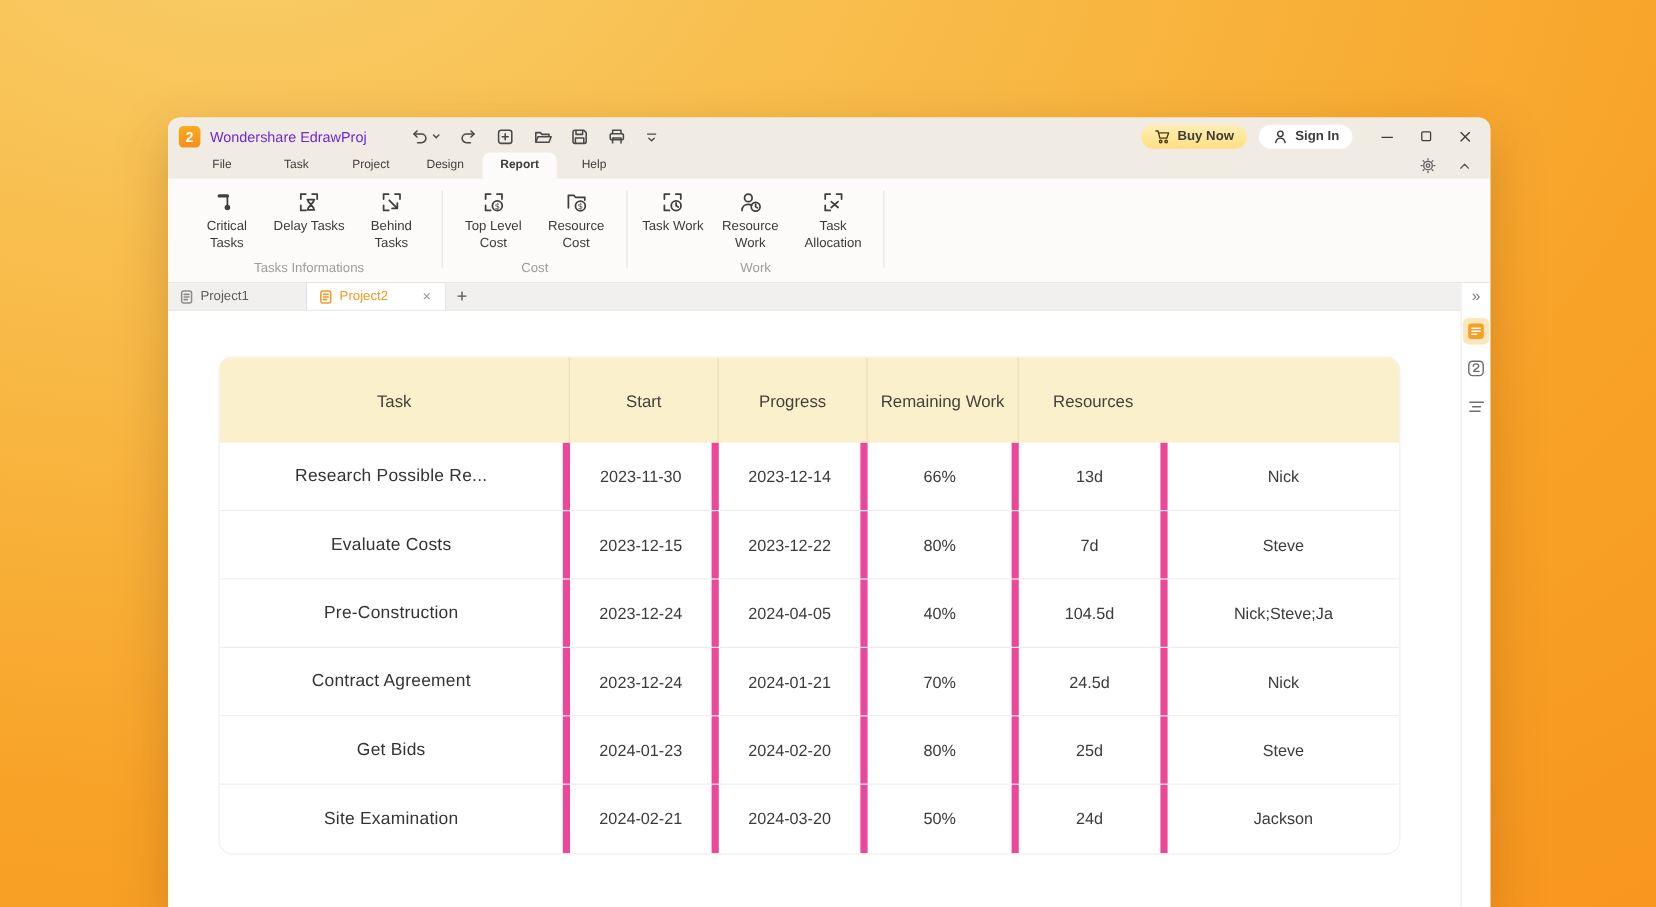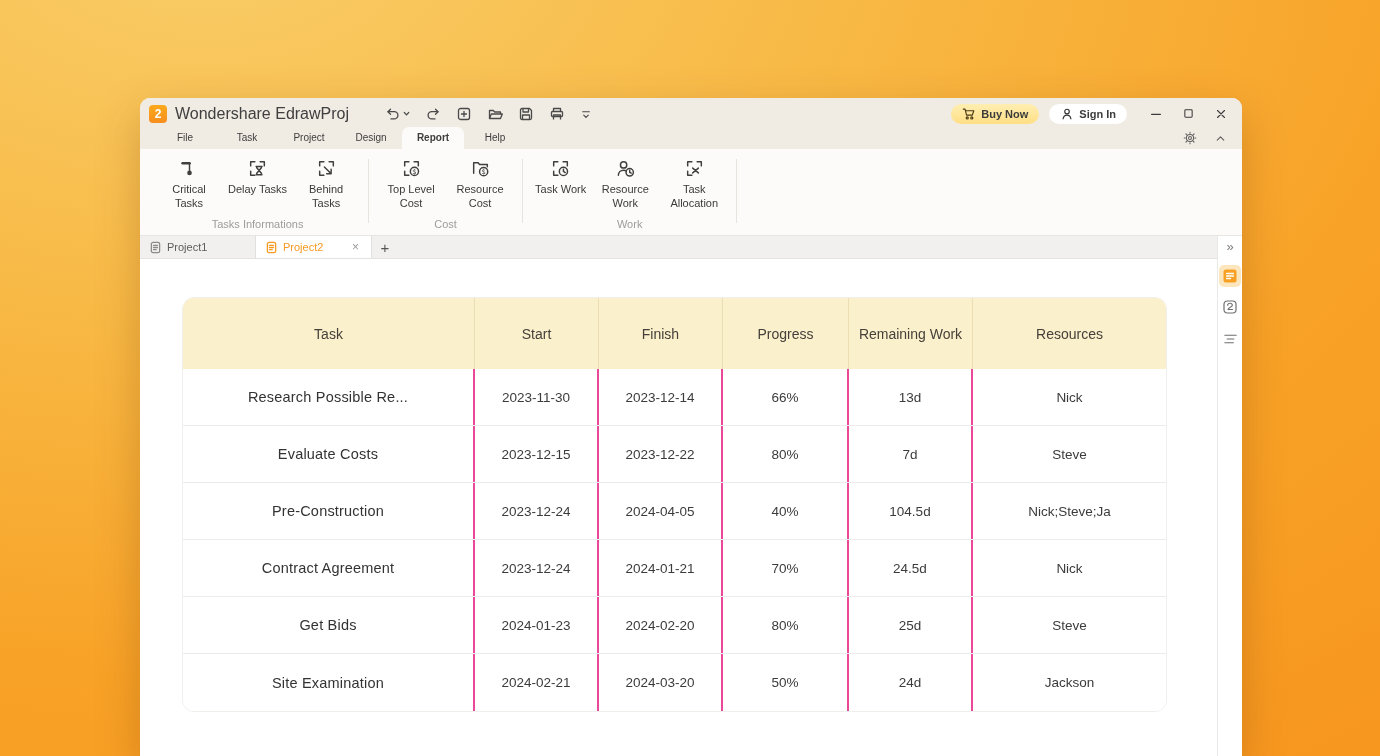--- a/index.html
+++ b/index.html
@@ -10,21 +10,21 @@
     background: radial-gradient(140% 150% at 15% -8%, #f9cd68 0%, #f8b843 35%, #f8a227 65%, #f7941d 100%); }
 
   .window { position:absolute; left:140px; top:98px; width:1102px; height:658px;
     border-radius:10px 10px 0 0; background:#fff; overflow:hidden;
     box-shadow:0 16px 44px rgba(120,55,0,.28); display:flex; flex-direction:column; }
 
   
   .titlebar { height:27px; background:#f0ebe3; display:flex; align-items:center; padding:4px 10px 0 9px; }
   .app-icon { width:18px; height:18px; border-radius:4px; background:linear-gradient(#fbaa1c,#f78e1e);
     display:flex; align-items:center; justify-content:center; color:#fff; font-weight:bold; font-size:12px; flex:0 0 auto; }
-  .app-title { font-size:16px; color:#404040; margin-left:8px; white-space:nowrap; }
+  .app-title { font-size:12px; color:#6d28d9; margin-left:8px; white-space:nowrap; }
   .qat { display:flex; align-items:center; gap:15px; margin-left:36px; }
   .qat .qbtn { display:flex; align-items:center; gap:2px; cursor:default; }
   .qat svg { display:block; }
   .tb-spacer { flex:1; }
   .pill { height:20px; border-radius:11px; display:flex; align-items:center; gap:5px;
     padding:0 11px; font-size:11px; font-weight:bold; color:#3c3c3c; }
   .buy-now { background:linear-gradient(#ffeeb2,#ffdf85);text-align:right; }
   .sign-in { background:#fff; margin-left:10px; }
   .win-ctl { display:flex; align-items:center; gap:19px; margin-left:22px; margin-right:4px; }
 
@@ -69,21 +69,21 @@
     border-radius:12px; overflow:hidden; border:1px solid #f0efec; }
   .th-row { display:grid; grid-template-columns:292px 124px 124px 126px 124px 193px;
     background:#fbf0cc; height:71px; align-items:center; }
   .th { text-align:center; font-size:14px; color:#45413a; border-right:1px solid rgba(170,140,70,.18); height:100%;
     display:flex; align-items:center; justify-content:center; }
   .th:last-child { border-right:none; }
   .tr { display:grid; grid-template-columns:292px 124px 124px 126px 124px 193px;
     height:57px; background:#fff; border-bottom:1px solid #ececec; }
   .tr:last-child { border-bottom:none; }
   .td { display:flex; align-items:center; justify-content:center; font-size:13.5px; color:#3b3b3b;
-    border-right:2px solid #ec4899; text-align:center; }
+    border-right:6px solid #ec4899; text-align:center; }
   .td:last-child { border-right:none; }
   .td.task { font-size:14.5px; color:#333; letter-spacing:.2px; }
 </style>
 </head>
 <body>
 
 <div class="stage">
   <div class="window">
 
     <div class="titlebar">
@@ -290,21 +290,20 @@
                 <span class="tab-close">×</span>
               </div>
             </div>
           <div class="add-tab">+</div>
         </div>
         <div class="content">
           <div class="report-table">
             <div class="th-row">
                 <div class="th">Task</div>
                 <div class="th">Start</div>
-                <div class="th">Finish</div>
                 <div class="th">Progress</div>
                 <div class="th">Remaining Work</div>
                 <div class="th">Resources</div>
               </div>
             <div>
                 <div class="tr">
                   <div class="td task">Research Possible Re...</div>
                   <div class="td">2023-11-30</div>
                   <div class="td">2023-12-14</div>
                   <div class="td">66%</div>

